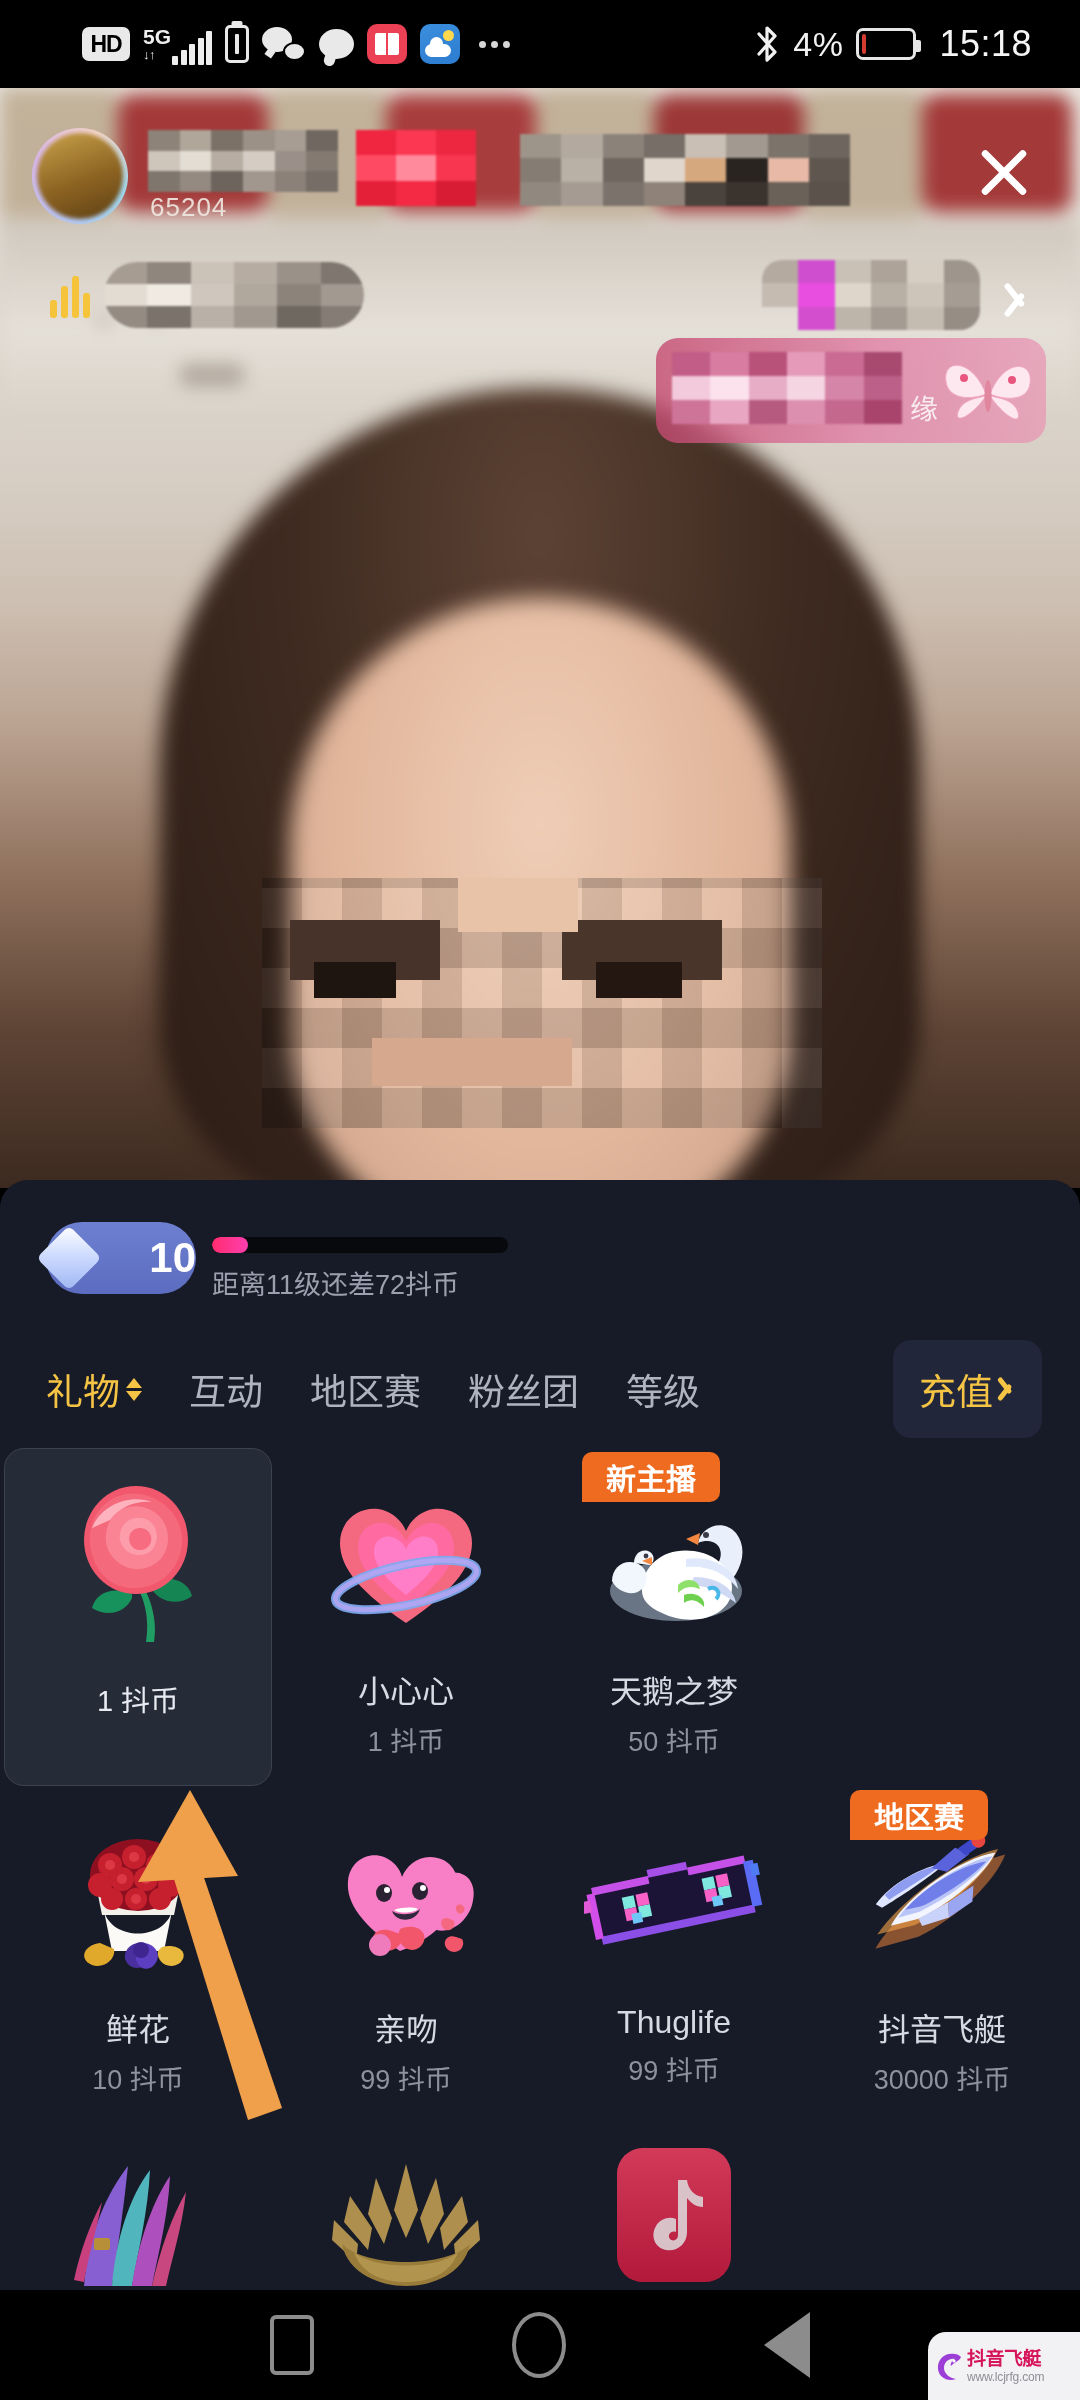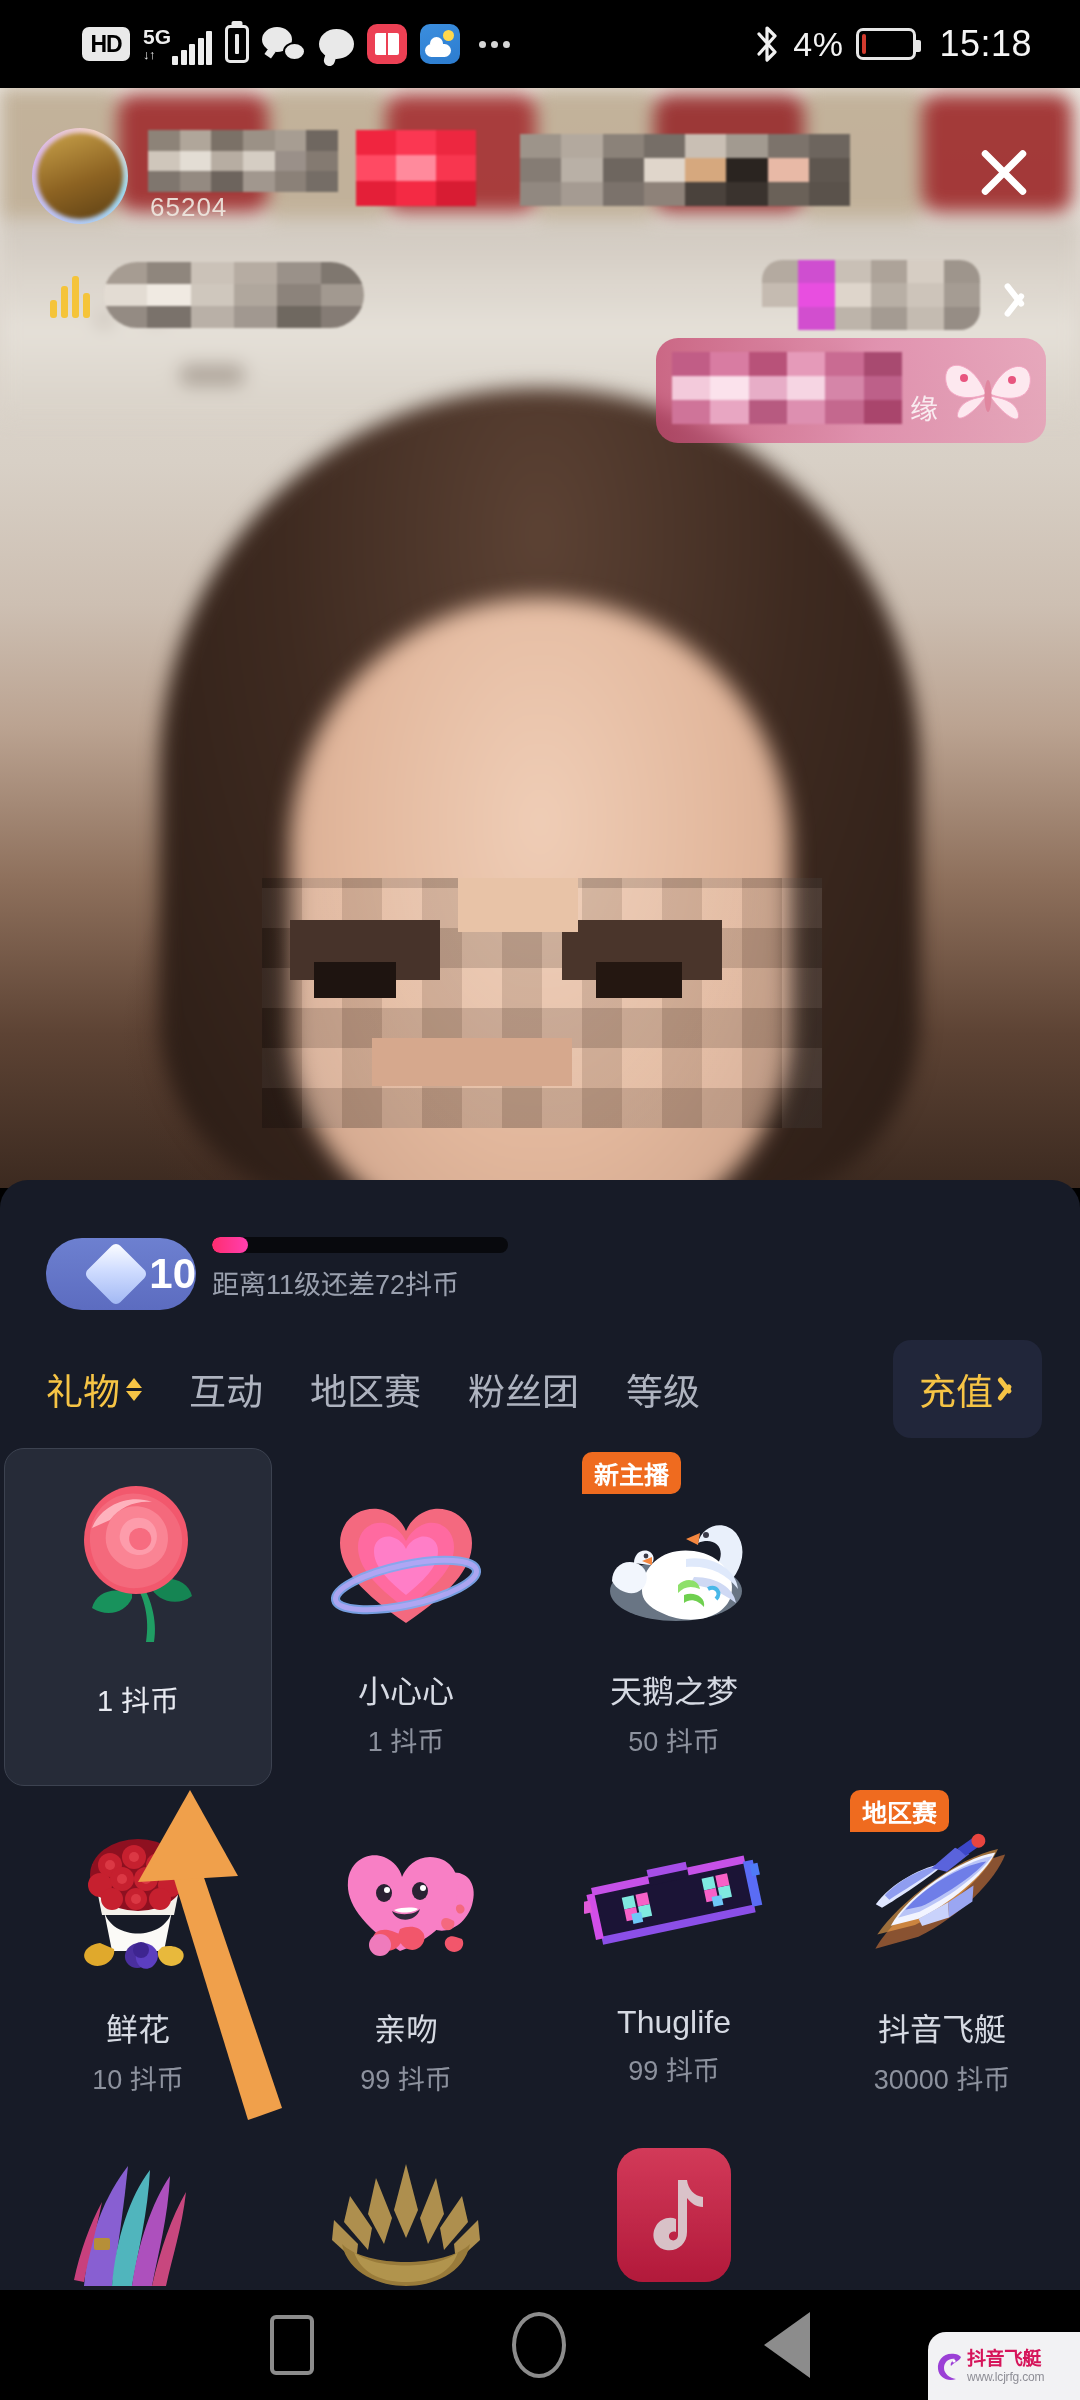--- a/index.html
+++ b/index.html
@@ -178,21 +178,21 @@
   
   #giftpanel {
     position:absolute; left:0; bottom:110px; width:1080px; height:1110px;
     background:#171b27; border-radius:28px 28px 0 0; z-index:40; overflow:hidden;
   }
   
   .gp-head { position:relative; height:150px; }
   .lvl-badge {
     position:absolute; left:46px; top:42px; width:150px; height:72px; border-radius:36px;
     background:linear-gradient(180deg,#6d80d0,#5c6cc0);
-    display:flex; align-items:center; justify-content:flex-end; gap:4px;margin-top:16px;
+    display:flex; align-items:center; justify-content:space-between; gap:4px;
   }
   .gem {
     width:46px; height:46px;
     background:linear-gradient(135deg,#ffffff 0%,#cfdcff 45%,#9fb6f3 100%);
     transform:rotate(45deg); border-radius:6px; flex:0 0 auto;
     margin-right:6px;
   }
   .lvl-num { color:#fff; font-size:42px; font-weight:bold; line-height:1; }
   .prog-wrap { position:absolute; left:212px; top:57px; width:296px; }
   .prog-track { width:100%; height:16px; border-radius:8px; background:#08090d; overflow:hidden; }
@@ -236,22 +236,22 @@
   }
   .gicon { height:190px; display:flex; align-items:center; justify-content:center; margin-top:22px; }
   .gname { color:#d6dae3; font-size:32px; margin-top:6px; }
   .gprice { color:#8d929e; font-size:27px; margin-top:8px; }
   .gcell.selected .gprice { color:#e9ebf2; font-size:29px; margin-top:16px; }
   .give-btn {
     position:absolute; left:0; right:0; bottom:0; height:82px; background:#f5124f;
     color:#fff; font-size:34px; display:flex; align-items:center; justify-content:center;
   }
   .badge {
-    position:absolute; top:4px; left:42px; padding:3px 12px; border-radius:10px 10px 10px 0;
-    background:#ef6b1f; color:#fff; font-size:25px; font-weight:bold; z-index:3; white-space:nowrap;
+    position:absolute; top:4px; left:42px; padding:3px 24px; border-radius:10px 10px 10px 0;
+    background:#ef6b1f; color:#fff; font-size:30px; font-weight:bold; z-index:3; white-space:nowrap;
   }
   .badge.gray { background:#5b6070; border-radius:8px; font-weight:normal; }
   .gcell.partial { height:160px; }
   .gcell.partial .gicon { height:150px; margin-top:16px; }
 
   
   .anno-arrow { position:absolute; left:130px; top:1790px; z-index:55; pointer-events:none; }
 
   
   #navbar {

